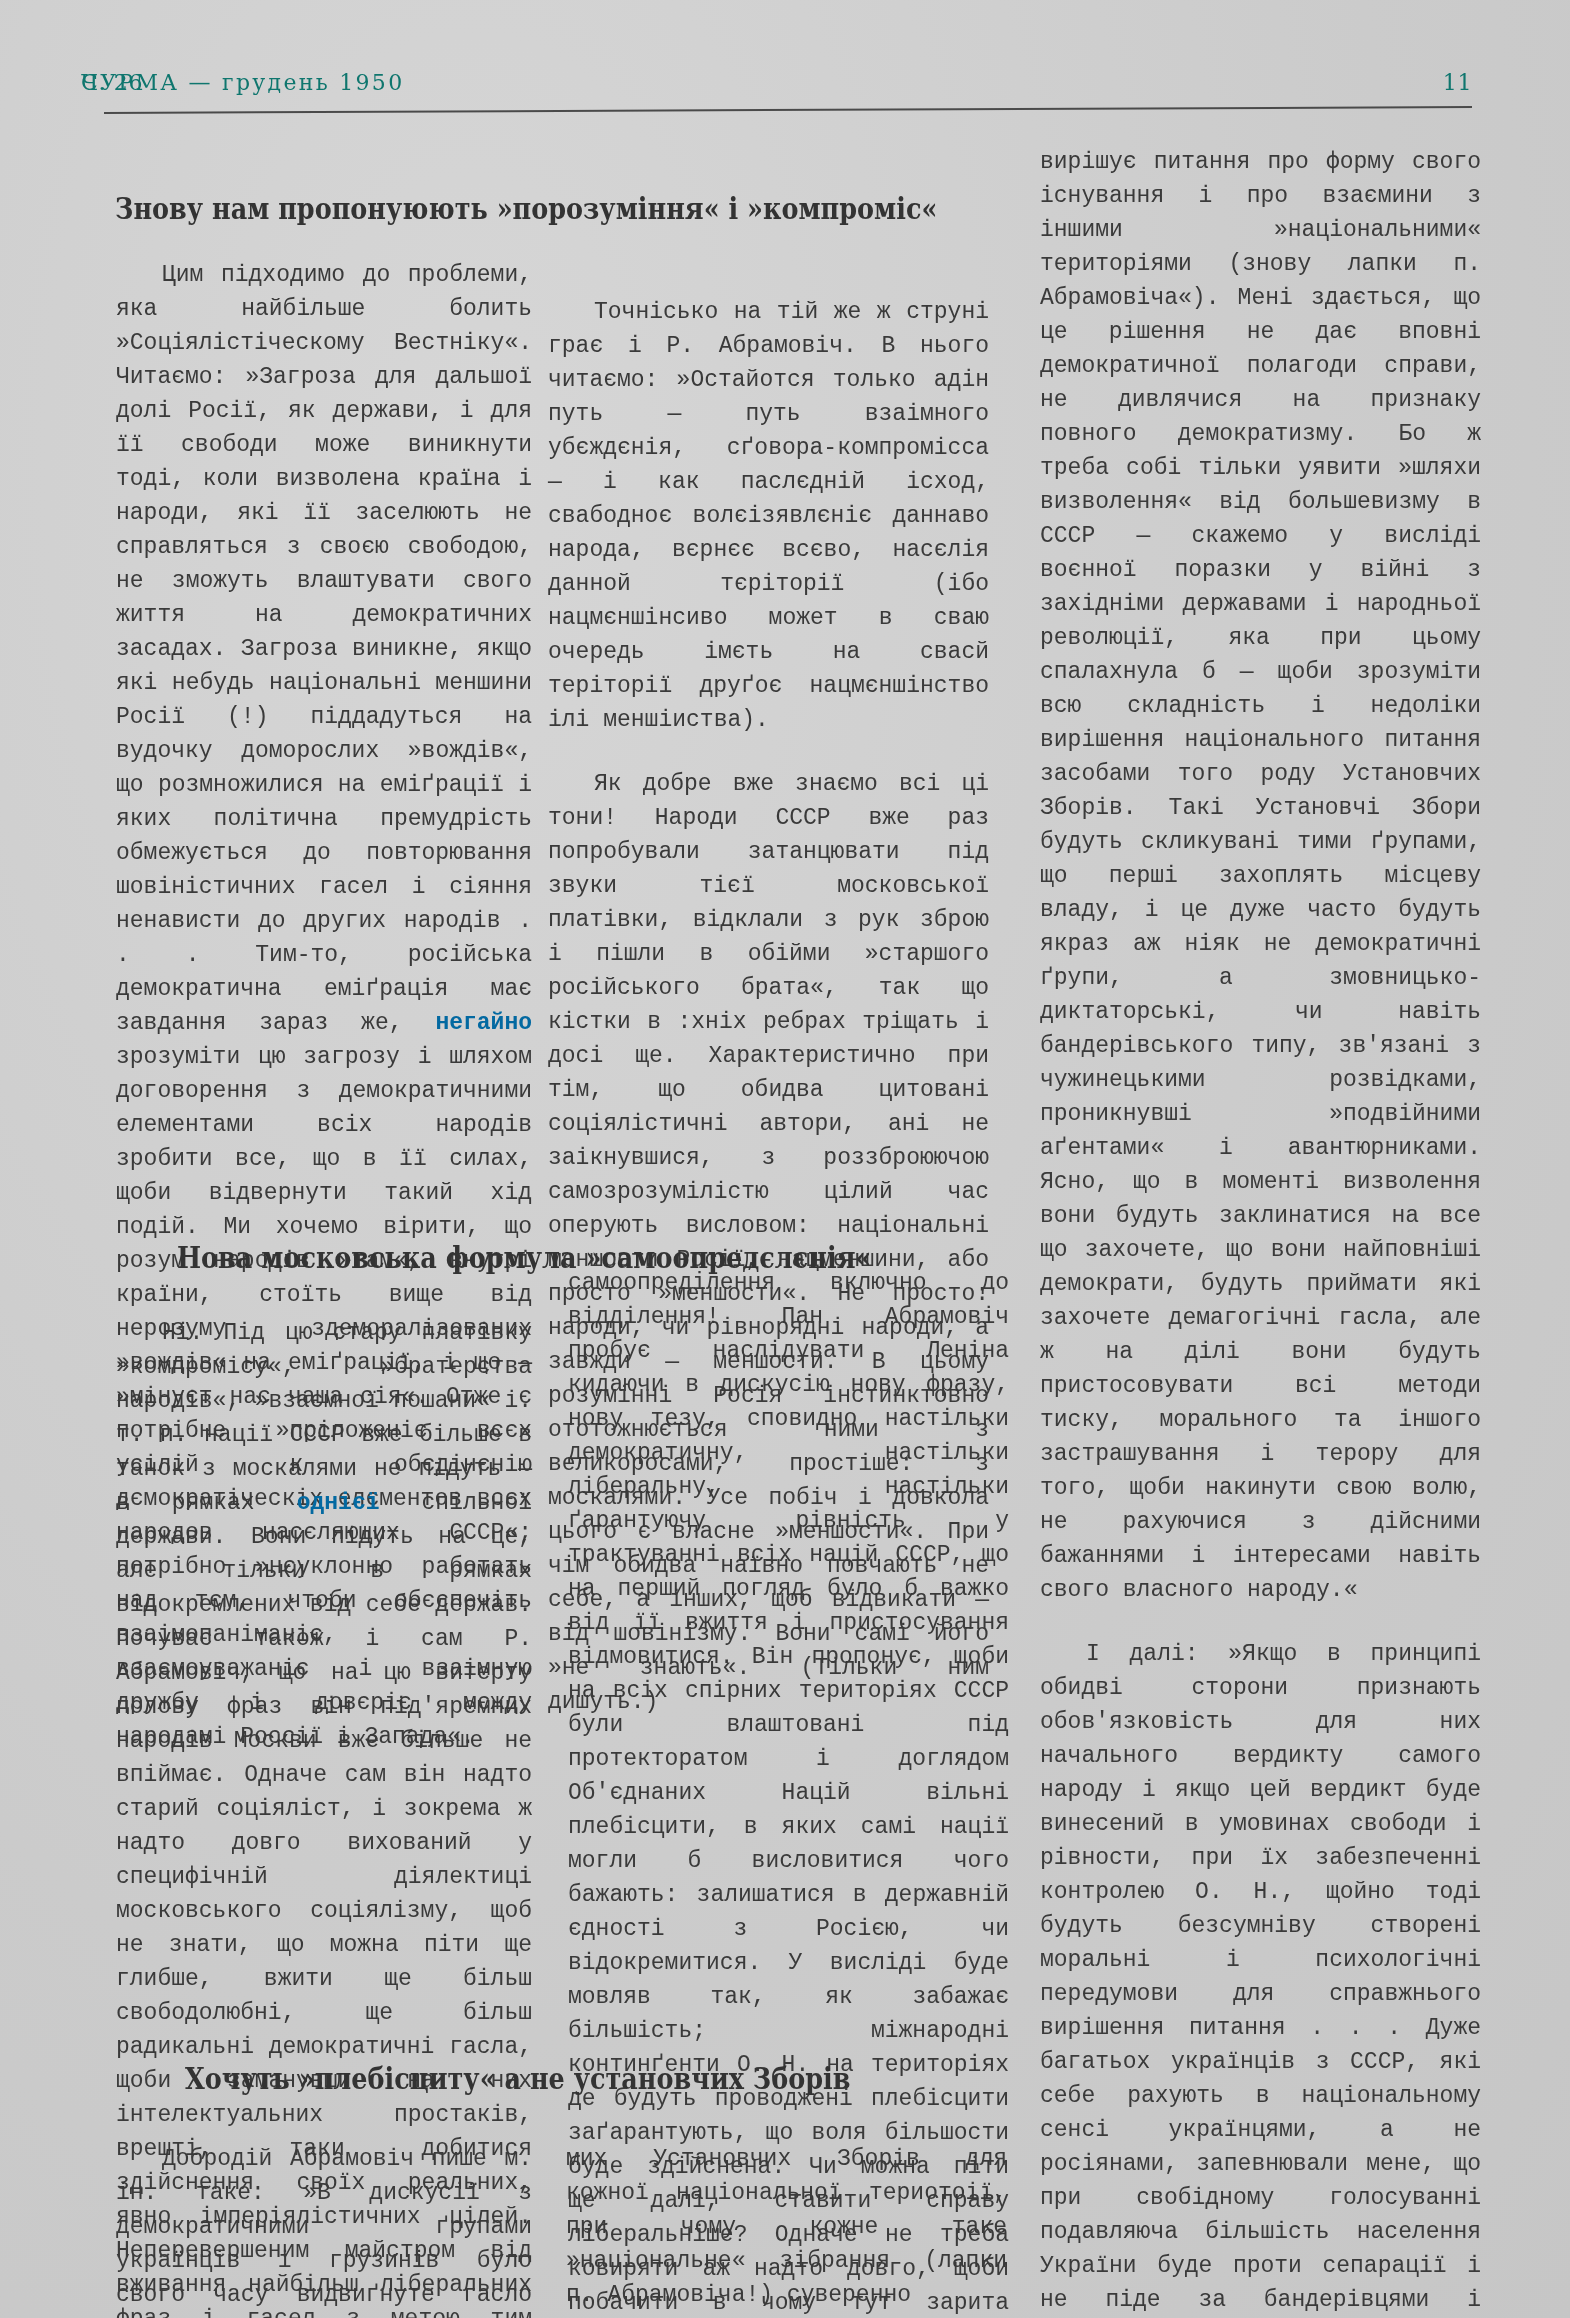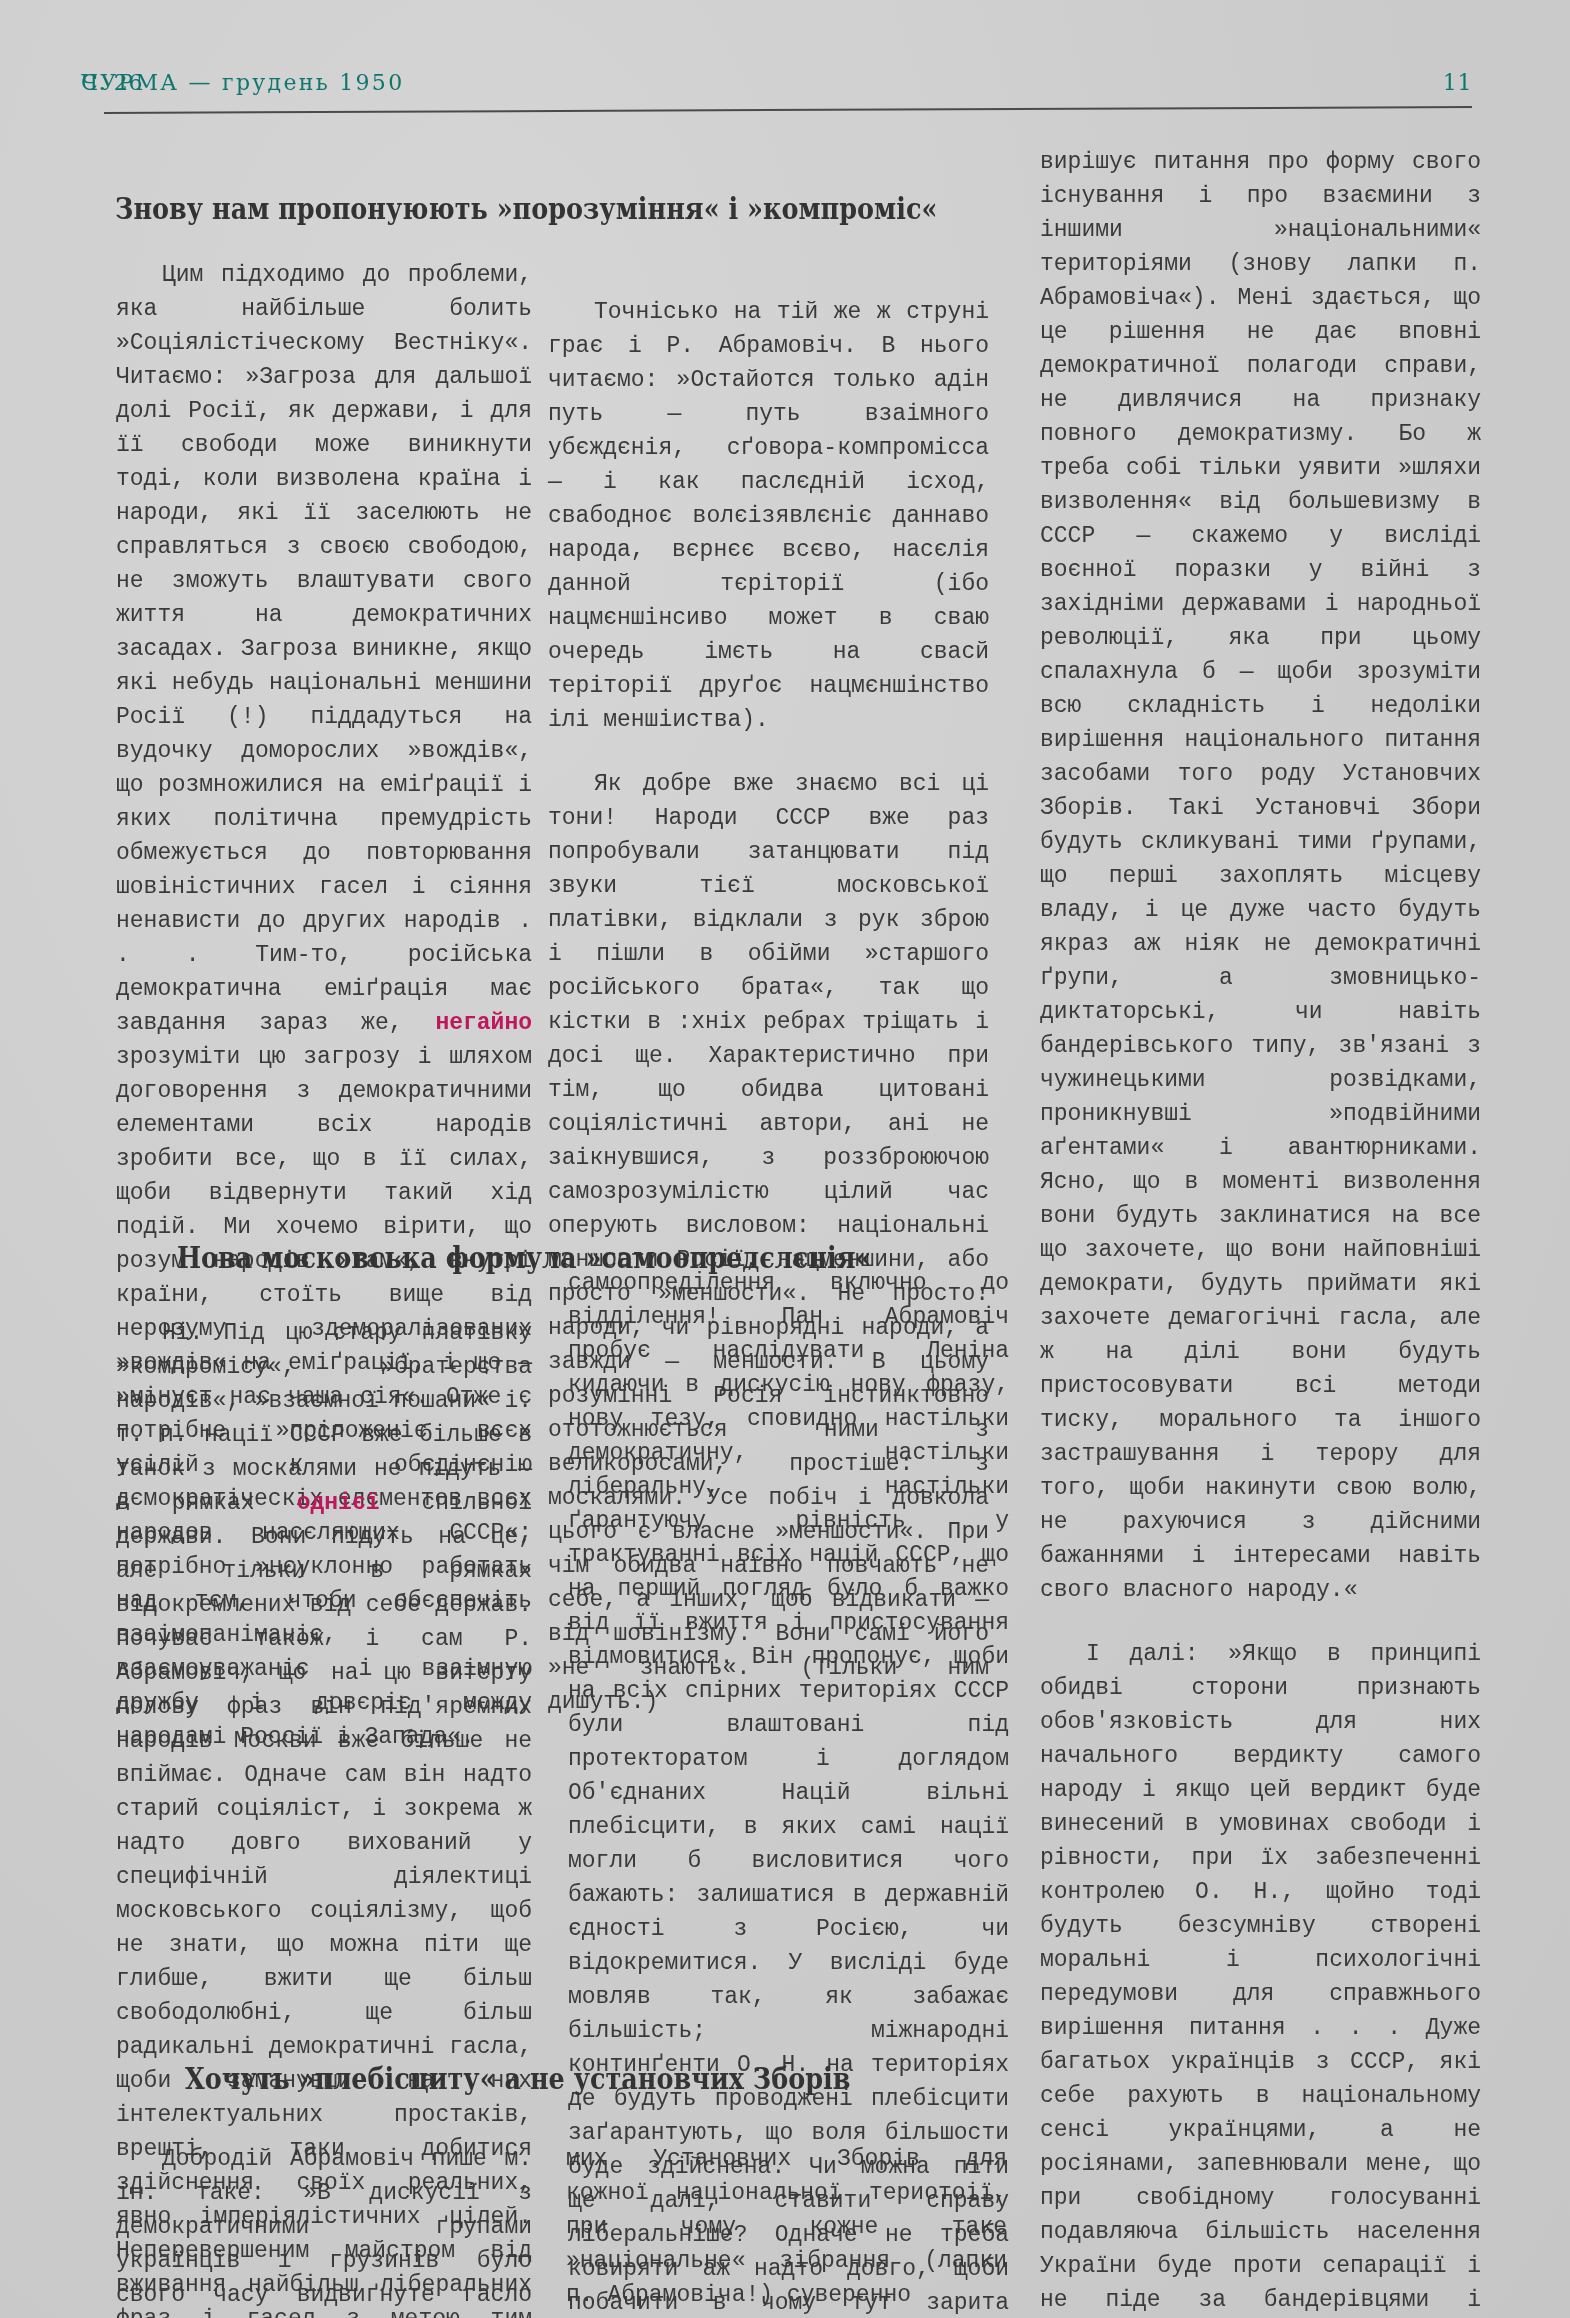--- a/index.html
+++ b/index.html
@@ -19,21 +19,21 @@
   .hdr-center { left: 0; right: 0; letter-spacing: 2.3px; }
   .hdr-right { right: 0; }
   .header-rule {
     position: absolute; left: 104px; right: 99px; top: 109px; height: 0;
     border-top: 2.9px solid #4a4a4a; transform: rotate(-0.25deg);
   }
   .block { position: absolute; font-size: 23px; line-height: 34px; text-align: justify; }
   .block p { margin: 0; text-indent: 0; font-family: Liberation Mono, monospace; }
   .block p.ind { text-indent: 46px; }
   .block p + p { margin-top: 30px; }
-  .block .bold { font-weight: bold; color: #be185d; }
+  .block .bold { font-weight: bold; color: #0369a1; }
   .section-title {
     position: absolute; font-weight: bold; font-size: 30px; color: #333;
     white-space: nowrap; font-family: "DejaVu Serif", serif;
     transform: scaleX(0.85); transform-origin: left center;
   }
 </style>
 </head>
 <body>
 
 <div class="page-header">

